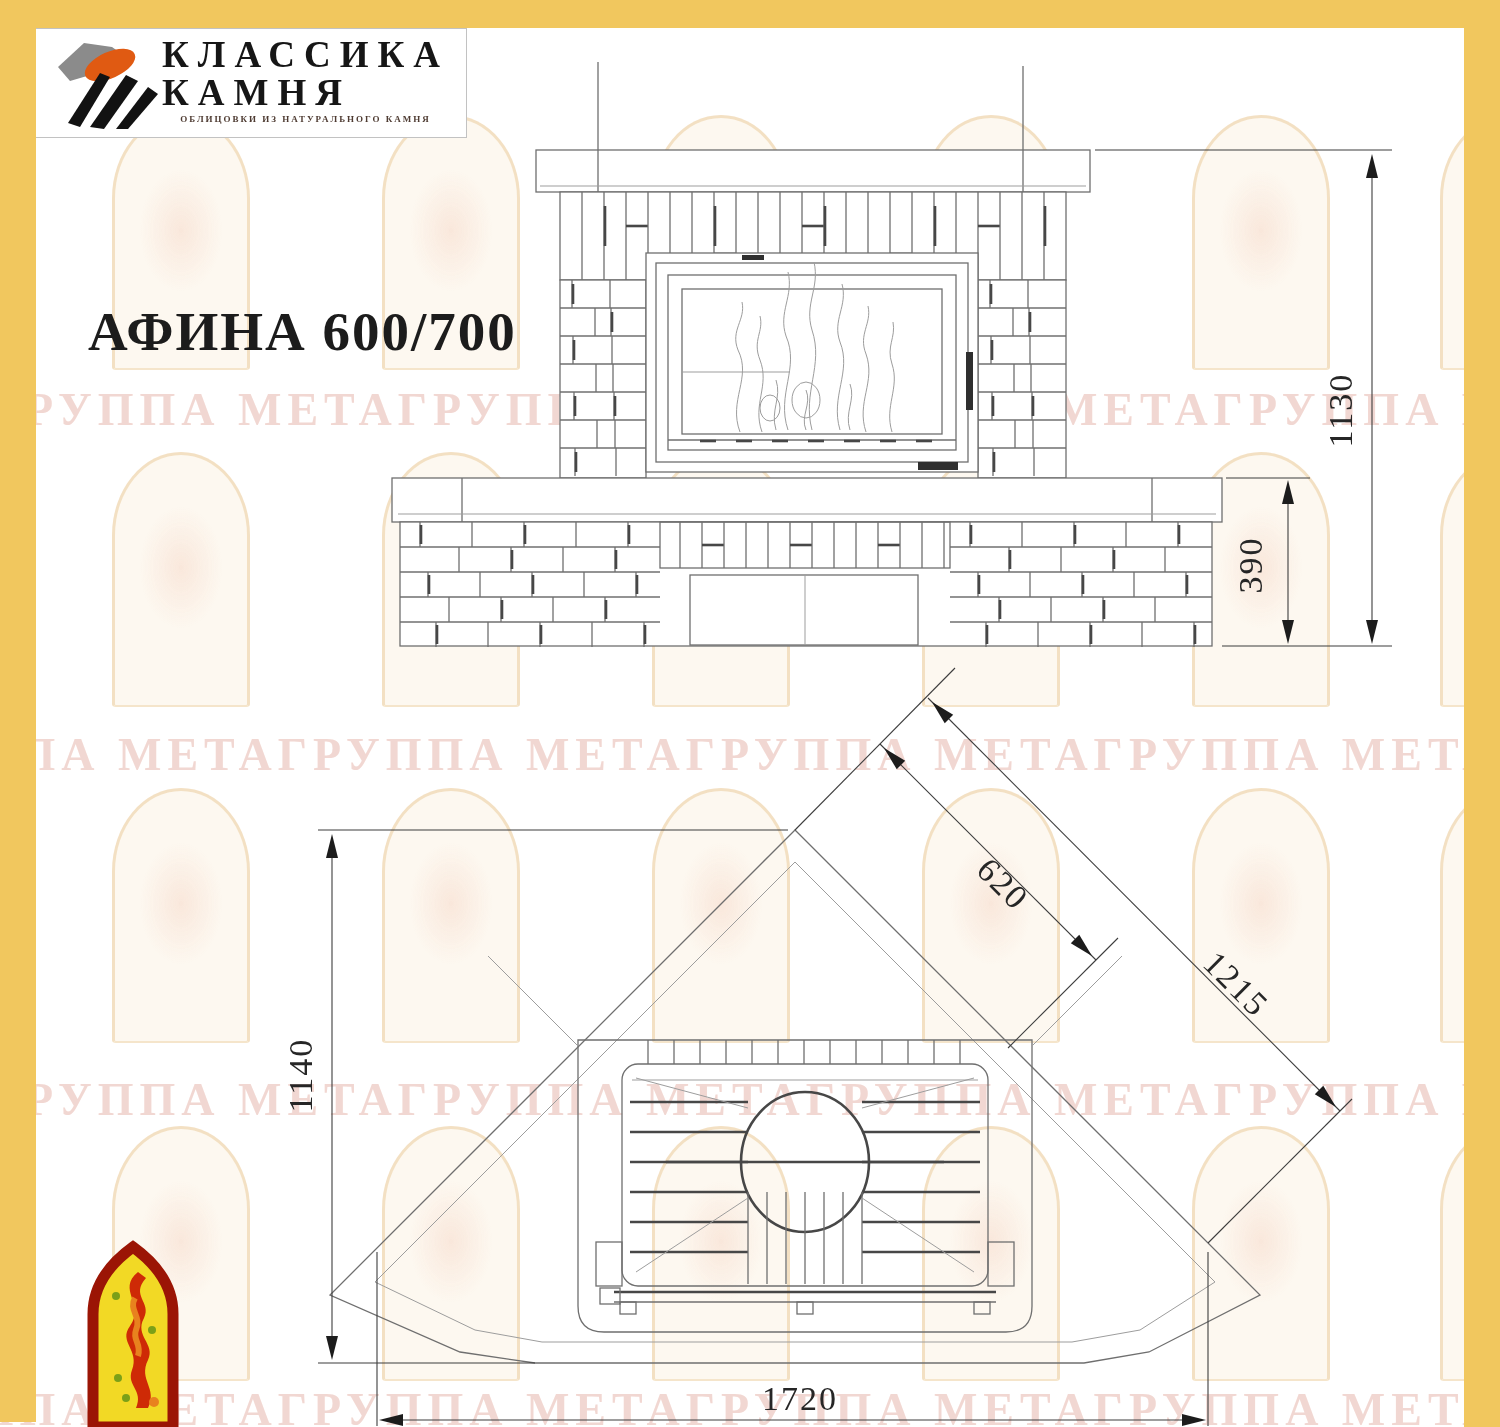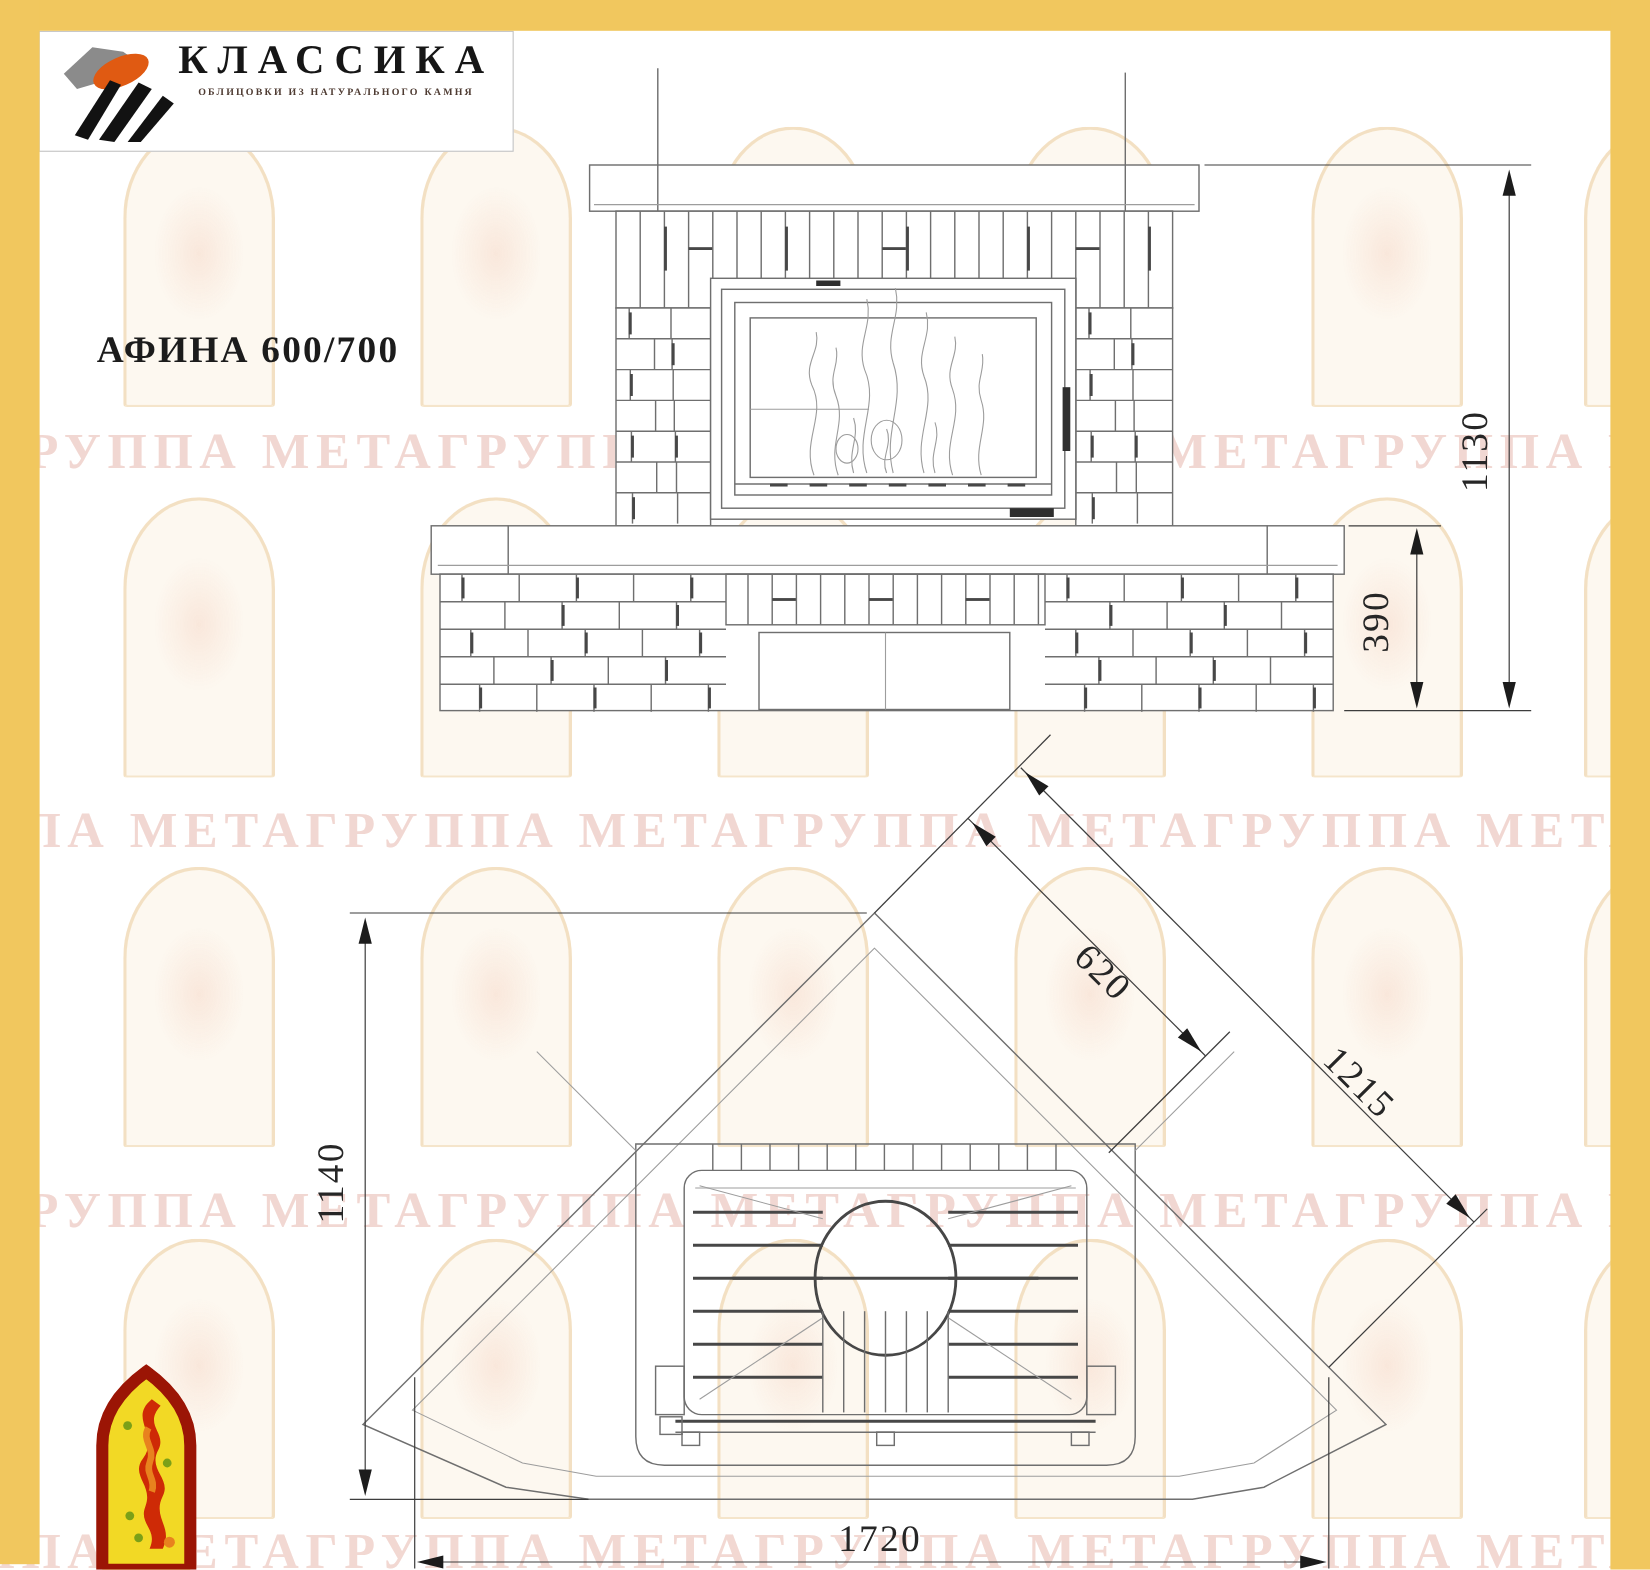--- a/index.html
+++ b/index.html
@@ -33,21 +33,21 @@
     background:#fff;border:1px solid #c2c2c2;
   }
   #logo-icon{position:absolute;left:18px;top:8px;}
   #logo-text{position:absolute;left:126px;top:6px;color:#161616;}
   #logo-line1{font-size:37px;letter-spacing:9px;line-height:40px;font-weight:600;}
   #logo-line2{font-size:37px;letter-spacing:9px;line-height:36px;font-weight:600;}
   #logo-tagline{font-size:9px;font-weight:bold;letter-spacing:2px;color:#4e3b32;margin-top:3px;text-align:center;}
   
   #page-title{
     position:absolute;left:88px;top:300px;z-index:30;
-    font-size:34px;font-weight:bold;color:#1c1c1c;letter-spacing:2px;
+    font-size:55px;font-weight:bold;color:#1c1c1c;letter-spacing:2px;
   }
   
   #drawing{position:absolute;left:0;top:0;z-index:10;}
   .ln{stroke:#6f6f6f;stroke-width:1.3;fill:none;}
   .lnw{stroke:#6f6f6f;stroke-width:1.3;fill:#ffffff;}
   .lnl{stroke:#9d9d9d;stroke-width:1;fill:none;}
   .tick{stroke:#474747;stroke-width:2.6;fill:none;}
   .dim{stroke:#3d3d3d;stroke-width:1.1;fill:none;}
   .arrow{fill:#1c1c1c;stroke:none;}
   .dark{fill:#2f2f2f;stroke:none;}
@@ -99,20 +99,21 @@
 <div id="logo-box">
   <svg id="logo-icon" width="112" height="92" viewBox="0 0 112 92">
     <polygon points="4,30 30,6 58,10 72,20 50,34 16,44" fill="#8b8b8b"></polygon>
     <ellipse cx="56" cy="28" rx="27" ry="13" transform="rotate(-24 56 28)" fill="#e05a12"></ellipse>
     <path d="M14,86 L46,36 L56,40 L26,90 Z" fill="#121212"></path>
     <path d="M36,90 L72,38 L84,44 L50,92 Z" fill="#121212"></path>
     <path d="M62,92 L94,50 L104,57 L74,92 Z" fill="#121212"></path>
   </svg>
   <div id="logo-text">
     <div id="logo-line1">КЛАССИКА</div>
+    <div id="logo-line2">КАМНЯ</div>
     <div id="logo-tagline">ОБЛИЦОВКИ ИЗ НАТУРАЛЬНОГО КАМНЯ</div>
   </div>
 </div>
 
 <div id="page-title">АФИНА 600/700</div>
 
 <svg id="drawing" width="1500" height="1427" viewBox="0 0 1500 1427">
   <g id="g-front">
       <line x1="598" y1="62" x2="598" y2="150" class="ln"></line>
       <line x1="1023" y1="66" x2="1023" y2="150" class="ln"></line>

